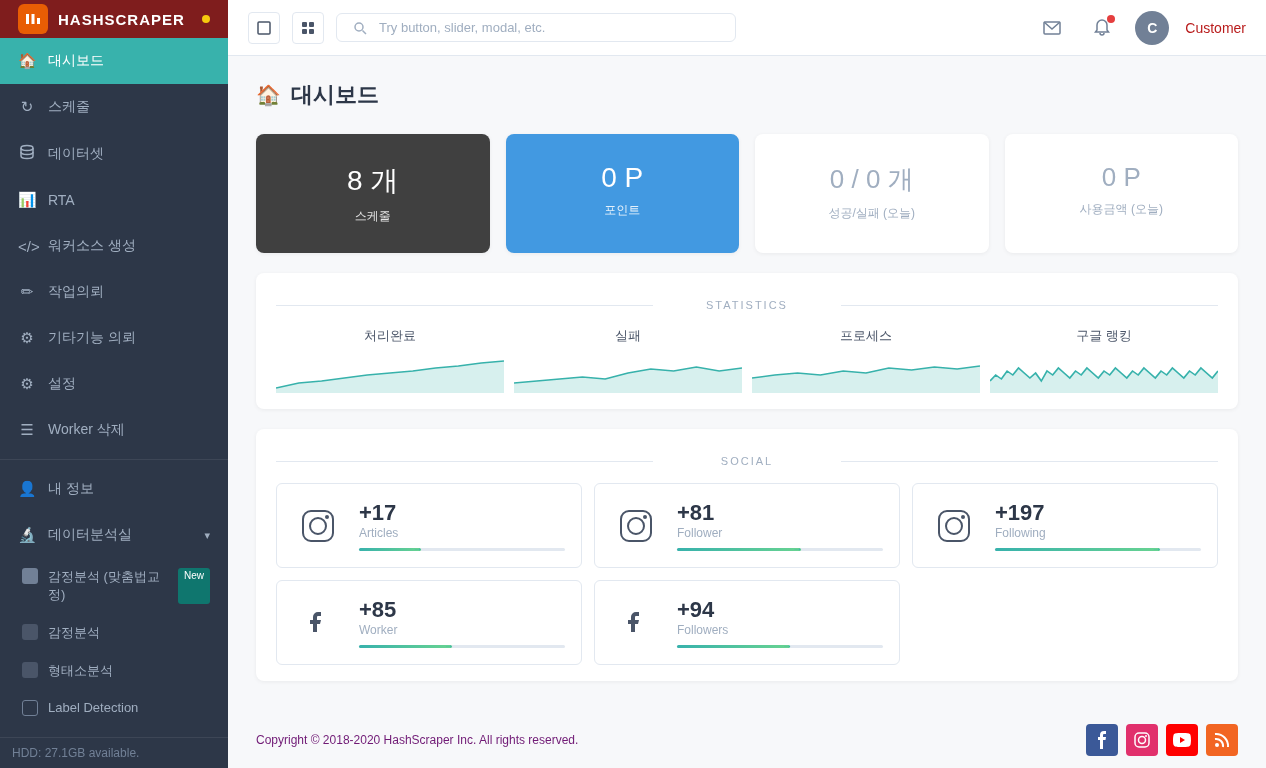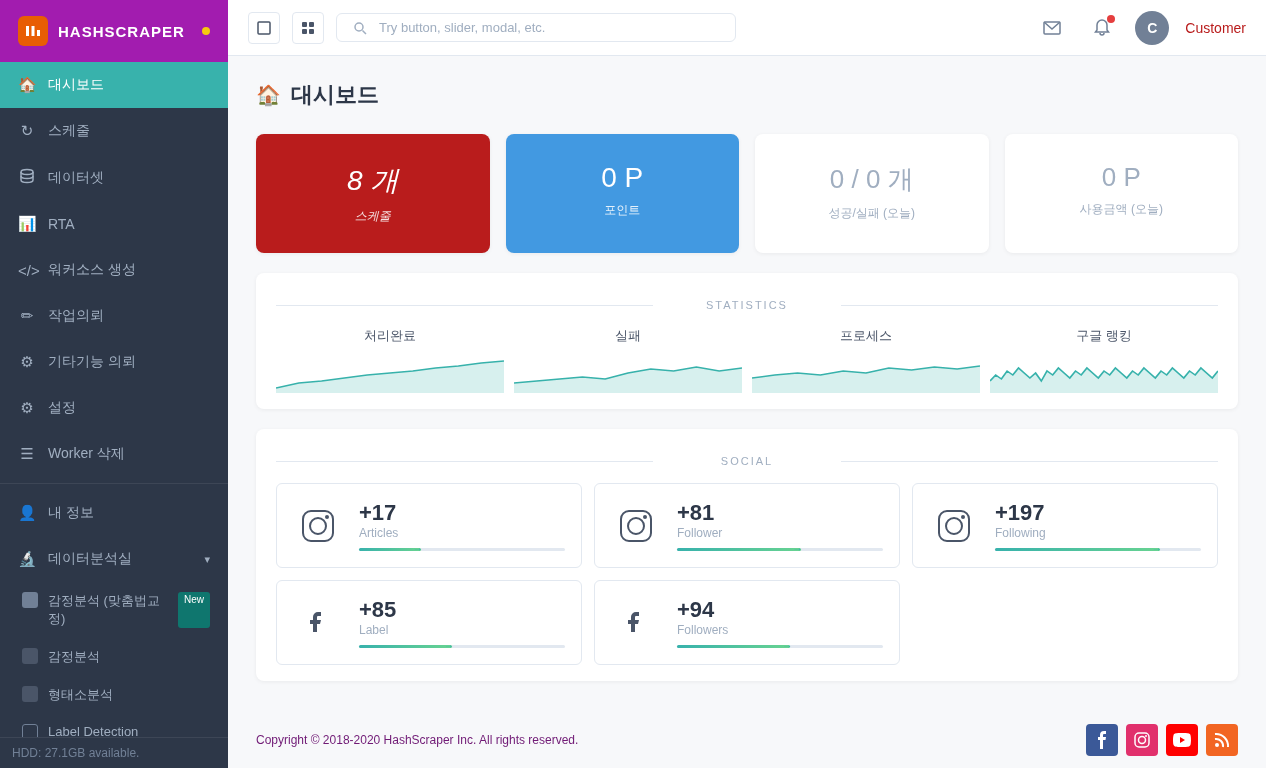--- a/index.html
+++ b/index.html
@@ -12,22 +12,22 @@
       background: #2d3748;
       display: flex;
       flex-direction: column;
       height: 768px;
       overflow: hidden;
     }
     .sidebar-logo {
       display: flex;
       align-items: center;
       gap: 10px;
-      padding: 16px 18px;
-      background: #a21caf;
+      padding: 4px 18px;
+      background: #7f1d1d;
     }
     .logo-icon {
       width: 30px;
       height: 30px;
       background: #e85d04;
       border-radius: 6px;
       display: flex; align-items: center; justify-content: center;
       color: white; font-weight: bold; font-size: 14px;
     }
     .logo-text {
@@ -204,21 +204,21 @@
       gap: 16px;
       margin-bottom: 20px;
     }
     .stat-card {
       border-radius: 8px;
       padding: 28px 20px;
       text-align: center;
       background: white;
       box-shadow: 0 1px 4px rgba(0,0,0,0.06);
     }
-    .stat-card.teal { background: #b91c1c; font-style: italic; }
+    .stat-card.teal { background: #404040; }
     .stat-card.blue { background: #4299e1; }
     .stat-card .stat-value {
       font-size: 28px;
       font-weight: 300;
       color: white;
       display: block;
       margin-bottom: 6px;
     }
     .stat-card.light .stat-value {
       color: #a0aec0;
@@ -633,21 +633,21 @@
         </div>
 
         <div class="social-card">
           <div class="social-icon-wrap">
             <svg width="38" height="38" viewBox="0 0 38 38" fill="#4a5568">
               <path d="M22 8h-3a5 5 0 0 0-5 5v3h-3v4h3v8h4v-8h3l1-4h-4v-3a1 1 0 0 1 1-1h3V8z"></path>
             </svg>
           </div>
           <div class="social-stats">
             <div class="social-value">+85</div>
-            <div class="social-metric">Label</div>
+            <div class="social-metric">Worker</div>
             <div class="social-bar">
               <div class="social-bar-fill" style="width:45%"></div>
             </div>
           </div>
         </div>
         <div class="social-card">
           <div class="social-icon-wrap">
             <svg width="38" height="38" viewBox="0 0 38 38" fill="#4a5568">
               <path d="M22 8h-3a5 5 0 0 0-5 5v3h-3v4h3v8h4v-8h3l1-4h-4v-3a1 1 0 0 1 1-1h3V8z"></path>
             </svg>

